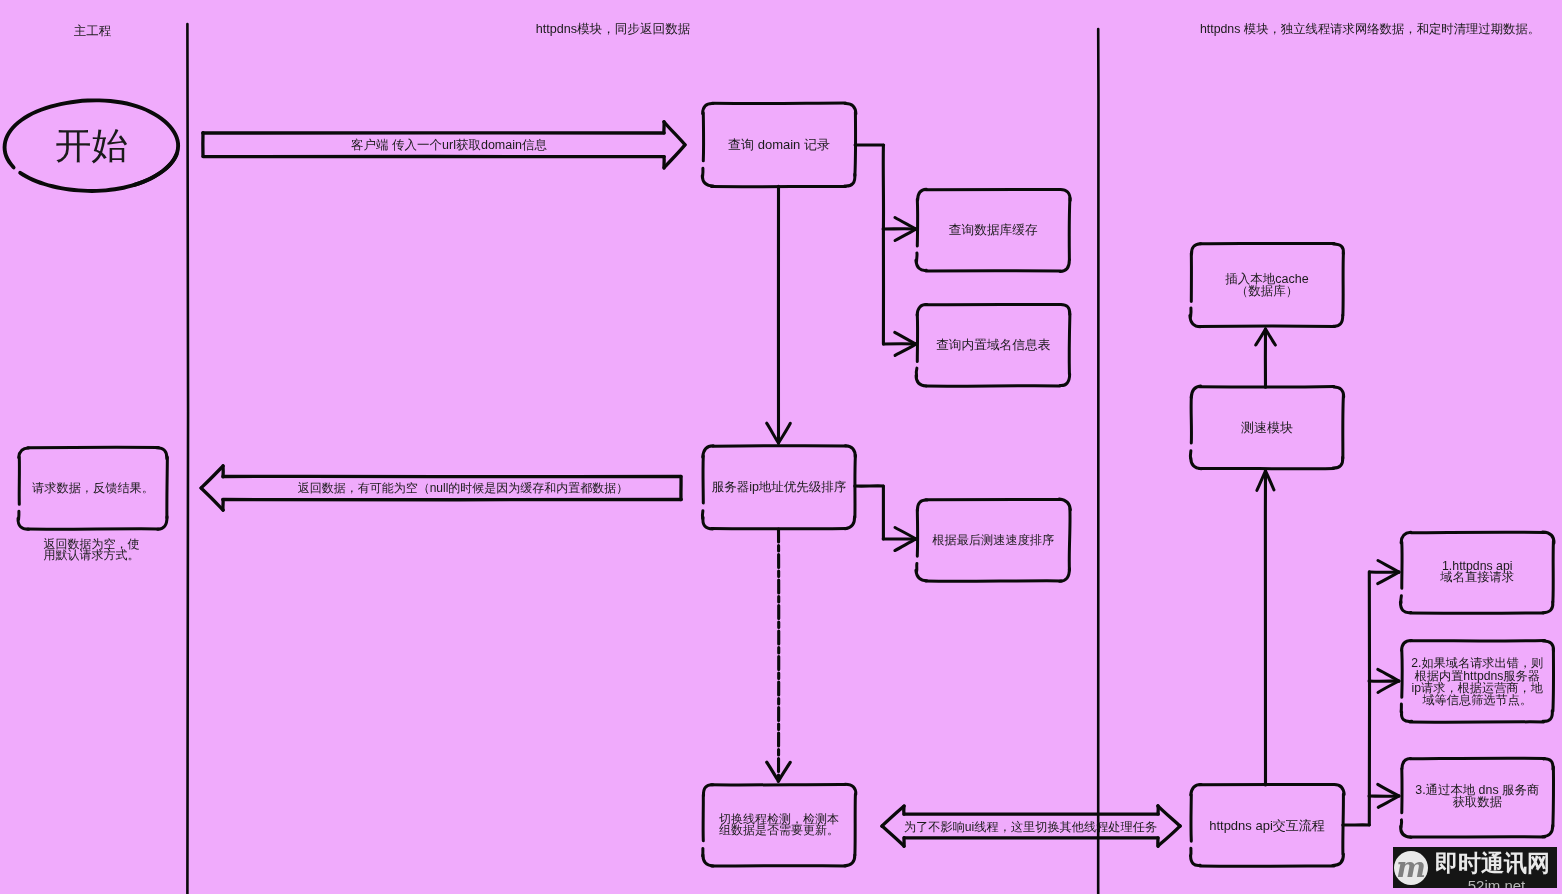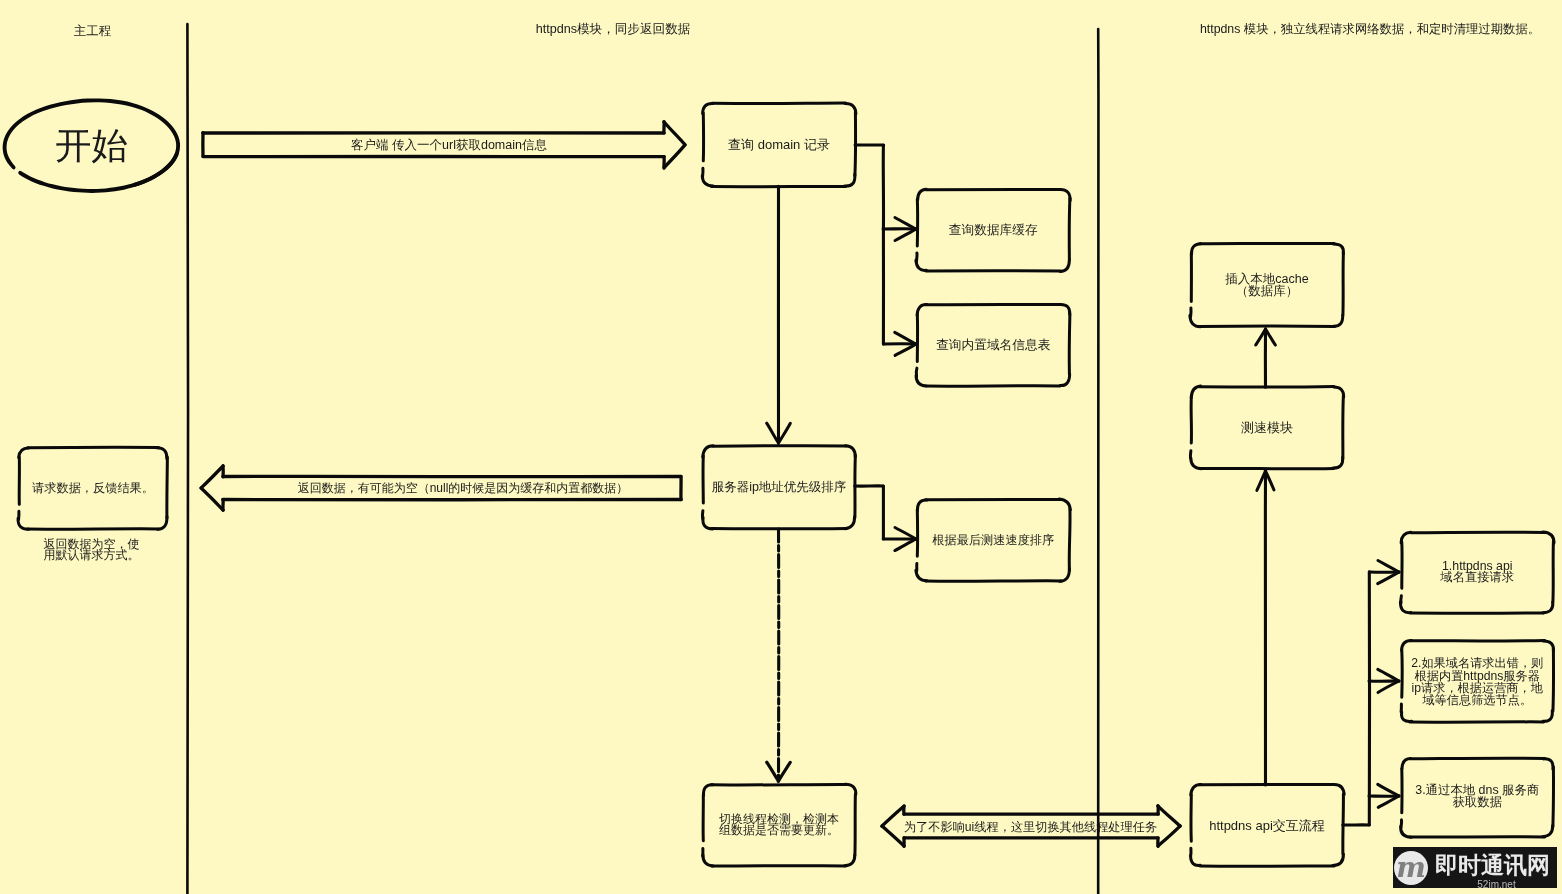--- a/index.html
+++ b/index.html
@@ -1,19 +1,19 @@
 <!DOCTYPE html>
 <html><head>
 <meta charset="utf-8">
 <title>httpdns flow diagram</title>
 <style>
   html,body{margin:0;padding:0;background:#ffffff;}
   body{width:1562px;height:894px;overflow:hidden;
        font-family:"Liberation Sans","DejaVu Sans",sans-serif;}
-  #stage{position:relative;width:1562px;height:894px;background:#fef9c3;}
+  #stage{position:relative;width:1562px;height:894px;background:#f0abfc;}
   svg#svgroot{position:absolute;left:0;top:0;width:1562px;height:894px;display:block;}
   .ink{fill:none;stroke:#0a0a0a;stroke-linecap:round;stroke-linejoin:round;}
   .nodetext{font-family:"Liberation Sans","DejaVu Sans",sans-serif;fill:#1a1a1a;
             text-anchor:middle;dominant-baseline:central;}
   #watermark{position:absolute;display:flex;align-items:center;overflow:hidden;}
   #wm-mono{flex:0 0 auto;border-radius:50%;background:#e9e9e9;color:#808080;
            display:flex;align-items:center;justify-content:center;
            font-family:"DejaVu Serif",serif;font-style:italic;font-weight:700;line-height:1;}
   #wm-right{display:flex;flex-direction:column;align-items:center;justify-content:flex-start;
             flex:1 1 auto;overflow:hidden;}
@@ -299,16 +299,16 @@
       <g>
         <text x="91.5" y="543.5" font-size="12" class="nodetext" text-anchor="middle">返回数据为空，使</text>
         <text x="91.5" y="555" font-size="12" class="nodetext" text-anchor="middle">用默认请求方式。</text>
       </g>
     </svg>
 
   <div id="watermark" style="left: 1393px; top: 847px; width: 164px; height: 41px; background: rgb(21, 21, 21);">
     <div id="wm-mono" style="width: 34px; height: 34px; margin-left: 1px; font-size: 28px;">m</div>
     <div id="wm-right">
       <div id="wm-brand" style="font-size: 23px; color: rgb(233, 233, 233); margin-top: 9px;">即时通讯网</div>
-      <div id="wm-domain" style="font-size: 10px; color: rgb(184, 184, 184); margin-top: 3px; margin-left: 8px; text-align: center;">52im.net</div>
+      <div id="wm-domain" style="font-size: 15px; color: rgb(184, 184, 184); margin-top: 3px; margin-left: 8px; text-align: center;">52im.net</div>
     </div>
   </div>
 </div>
 
 </body></html>

